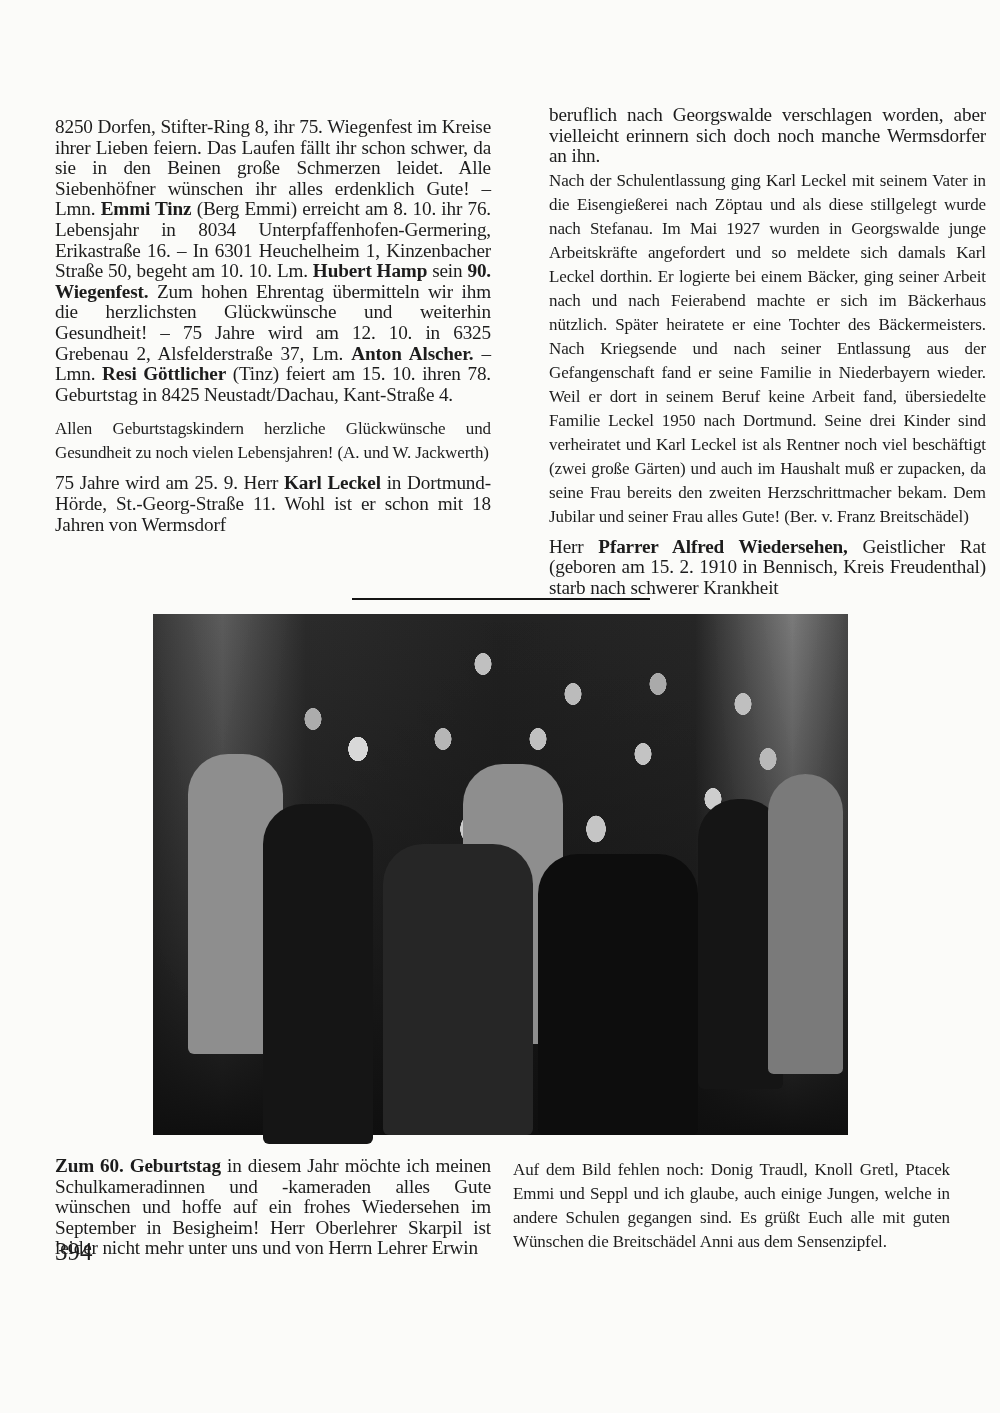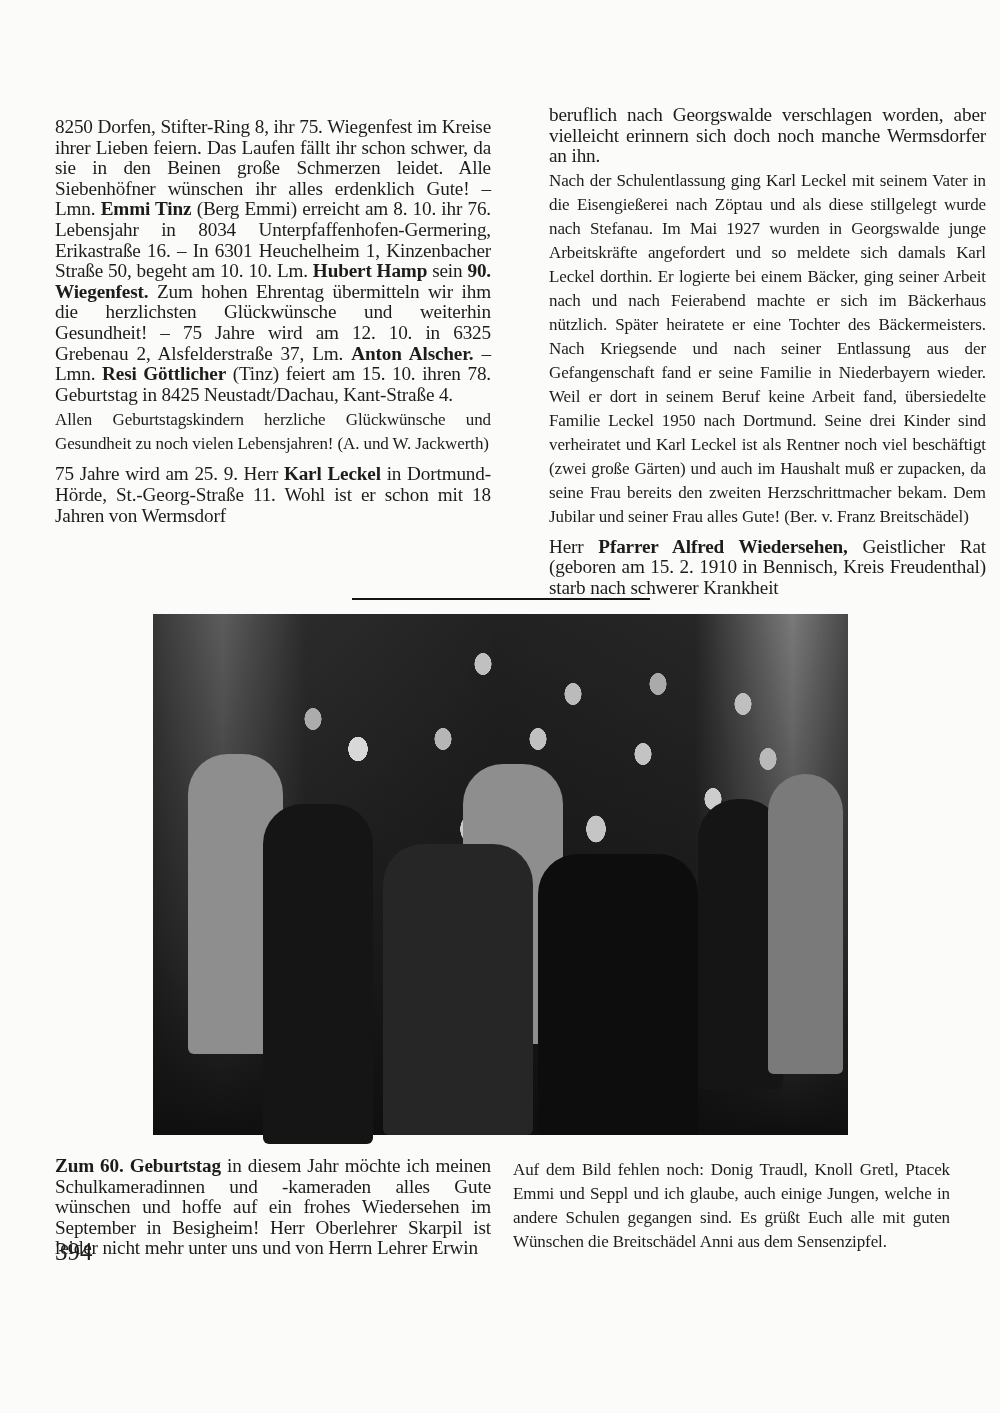--- a/index.html
+++ b/index.html
@@ -52,21 +52,21 @@
   .page-number {
     position: absolute; left: 55px; top: 1242px;
     font-size: 25px; line-height: 20px;
   }
 </style>
 </head>
 <body>
 
 <div class="col col-left-top">
   <p class="big"><span>8250 Dorfen, Stifter-Ring 8, ihr 75. Wiegenfest im Kreise ihrer Lieben feiern. Das Laufen fällt ihr schon schwer, da sie in den Beinen große Schmerzen leidet. Alle Siebenhöfner wünschen ihr alles erdenklich Gute! – Lmn. </span><b>Emmi Tinz</b><span> (Berg Emmi) erreicht am 8. 10. ihr 76. Lebensjahr in 8034 Unterpfaffenhofen-Germering, Erikastraße 16. – In 6301 Heuchelheim 1, Kinzenbacher Straße 50, begeht am 10. 10. Lm. </span><b>Hubert Hamp</b><span> sein </span><b>90. Wiegenfest.</b><span> Zum hohen Ehrentag übermitteln wir ihm die herzlichsten Glückwünsche und weiterhin Gesundheit! – 75 Jahre wird am 12. 10. in 6325 Grebenau 2, Alsfelderstraße 37, Lm. </span><b>Anton Alscher.</b><span> – Lmn. </span><b>Resi Göttlicher</b><span> (Tinz) feiert am 15. 10. ihren 78. Geburtstag in 8425 Neustadt/Dachau, Kant-Straße 4.</span></p>
-  <p class="small" style="margin-top:3px">Allen Geburtstagskindern herzliche Glückwünsche und Gesundheit zu noch vielen Lebensjahren! (A. und W. Jackwerth)</p>
+  <p class="small" style="margin-top:12px">Allen Geburtstagskindern herzliche Glückwünsche und Gesundheit zu noch vielen Lebensjahren! (A. und W. Jackwerth)</p>
   <p class="big gap2"><span>75 Jahre wird am 25. 9. Herr </span><b>Karl Leckel</b><span> in Dortmund-Hörde, St.-Georg-Straße 11. Wohl ist er schon mit 18 Jahren von Wermsdorf</span></p>
 </div>
 
 <div class="col col-right-top">
   <p class="big">beruflich nach Georgswalde verschlagen worden, aber vielleicht erinnern sich doch noch manche Wermsdorfer an ihn.</p>
   <p class="small" style="margin-top:2px">Nach der Schulentlassung ging Karl Leckel mit seinem Vater in die Eisengießerei nach Zöptau und als diese stillgelegt wurde nach Stefanau. Im Mai 1927 wurden in Georgswalde junge Arbeitskräfte angefordert und so meldete sich damals Karl Leckel dorthin. Er logierte bei einem Bäcker, ging seiner Arbeit nach und nach Feierabend machte er sich im Bäckerhaus nützlich. Später heiratete er eine Tochter des Bäckermeisters. Nach Kriegsende und nach seiner Entlassung aus der Gefangenschaft fand er seine Familie in Niederbayern wieder. Weil er dort in seinem Beruf keine Arbeit fand, übersiedelte Familie Leckel 1950 nach Dortmund. Seine drei Kinder sind verheiratet und Karl Leckel ist als Rentner noch viel beschäftigt (zwei große Gärten) und auch im Haushalt muß er zupacken, da seine Frau bereits den zweiten Herzschrittmacher bekam. Dem Jubilar und seiner Frau alles Gute! (Ber. v. Franz Breitschädel)</p>
   <p class="big gap2"><span>Herr </span><b>Pfarrer Alfred Wiedersehen,</b><span> Geistlicher Rat (geboren am 15. 2. 1910 in Bennisch, Kreis Freudenthal) starb nach schwerer Krankheit</span></p>
 </div>
 
 <div class="separator"></div>

